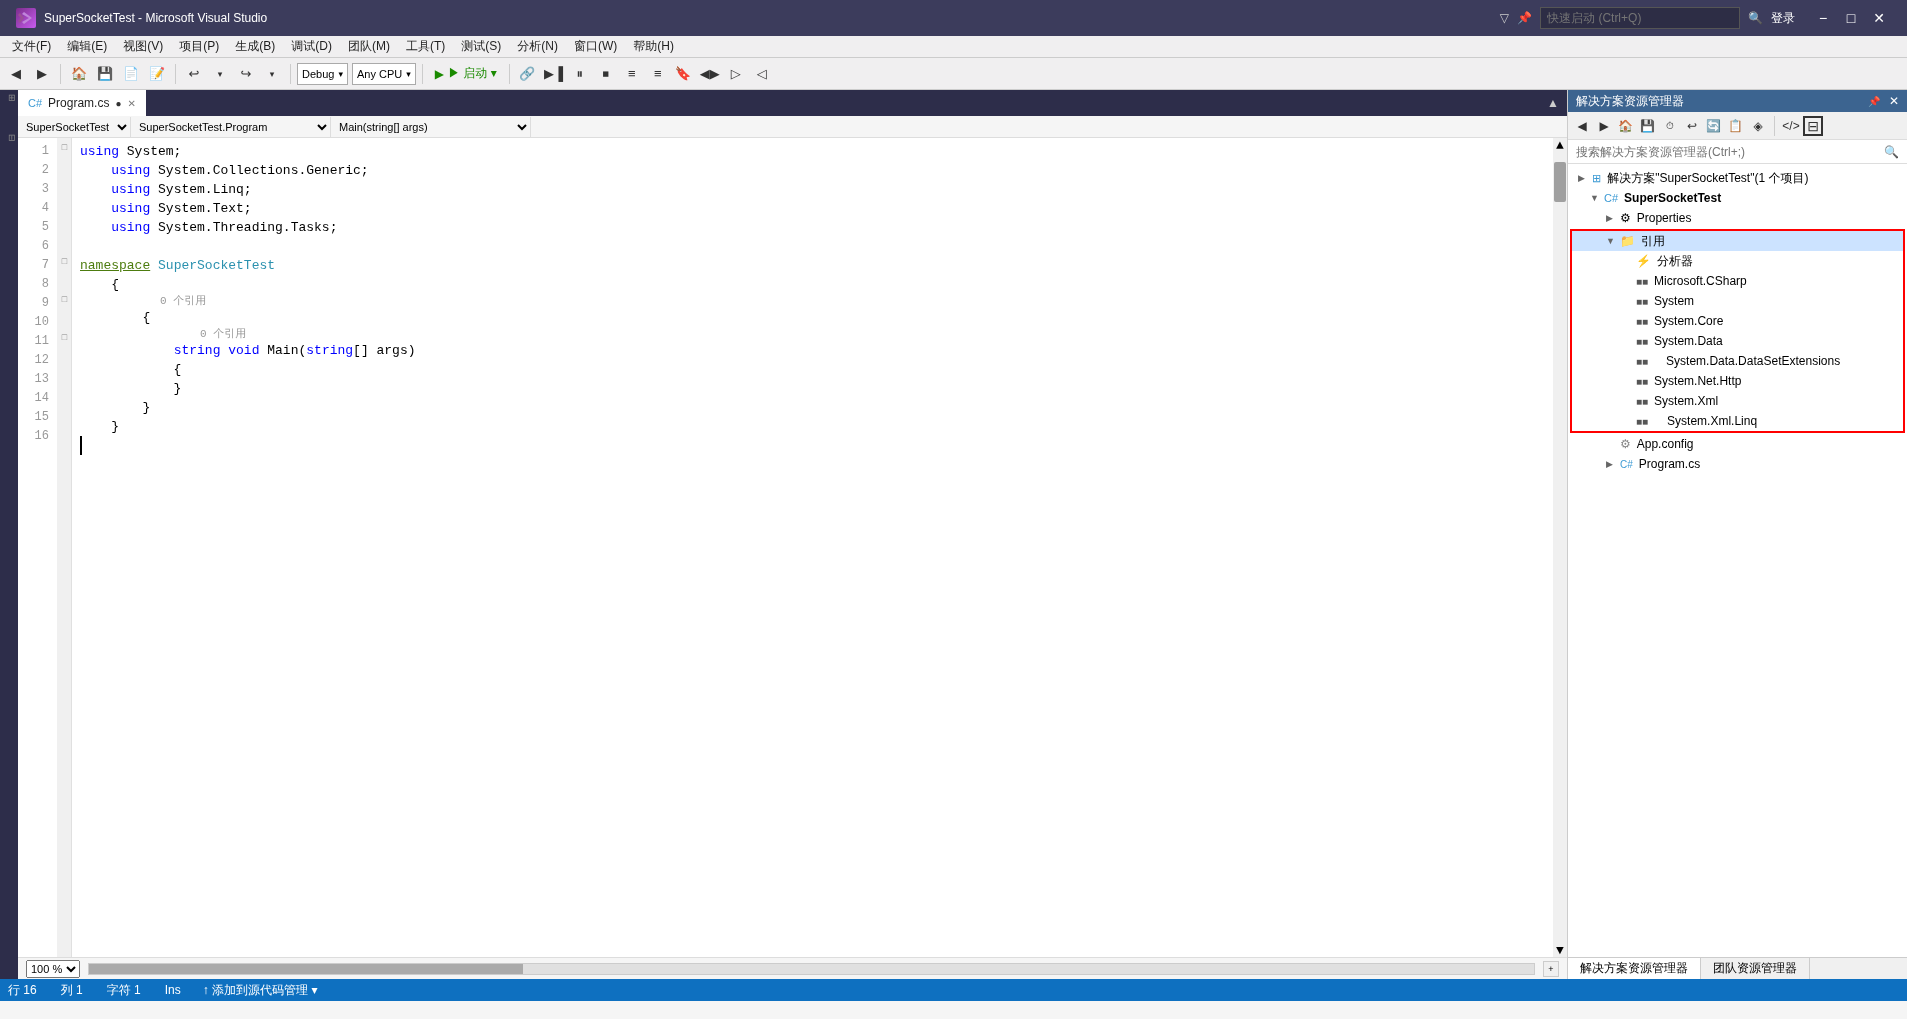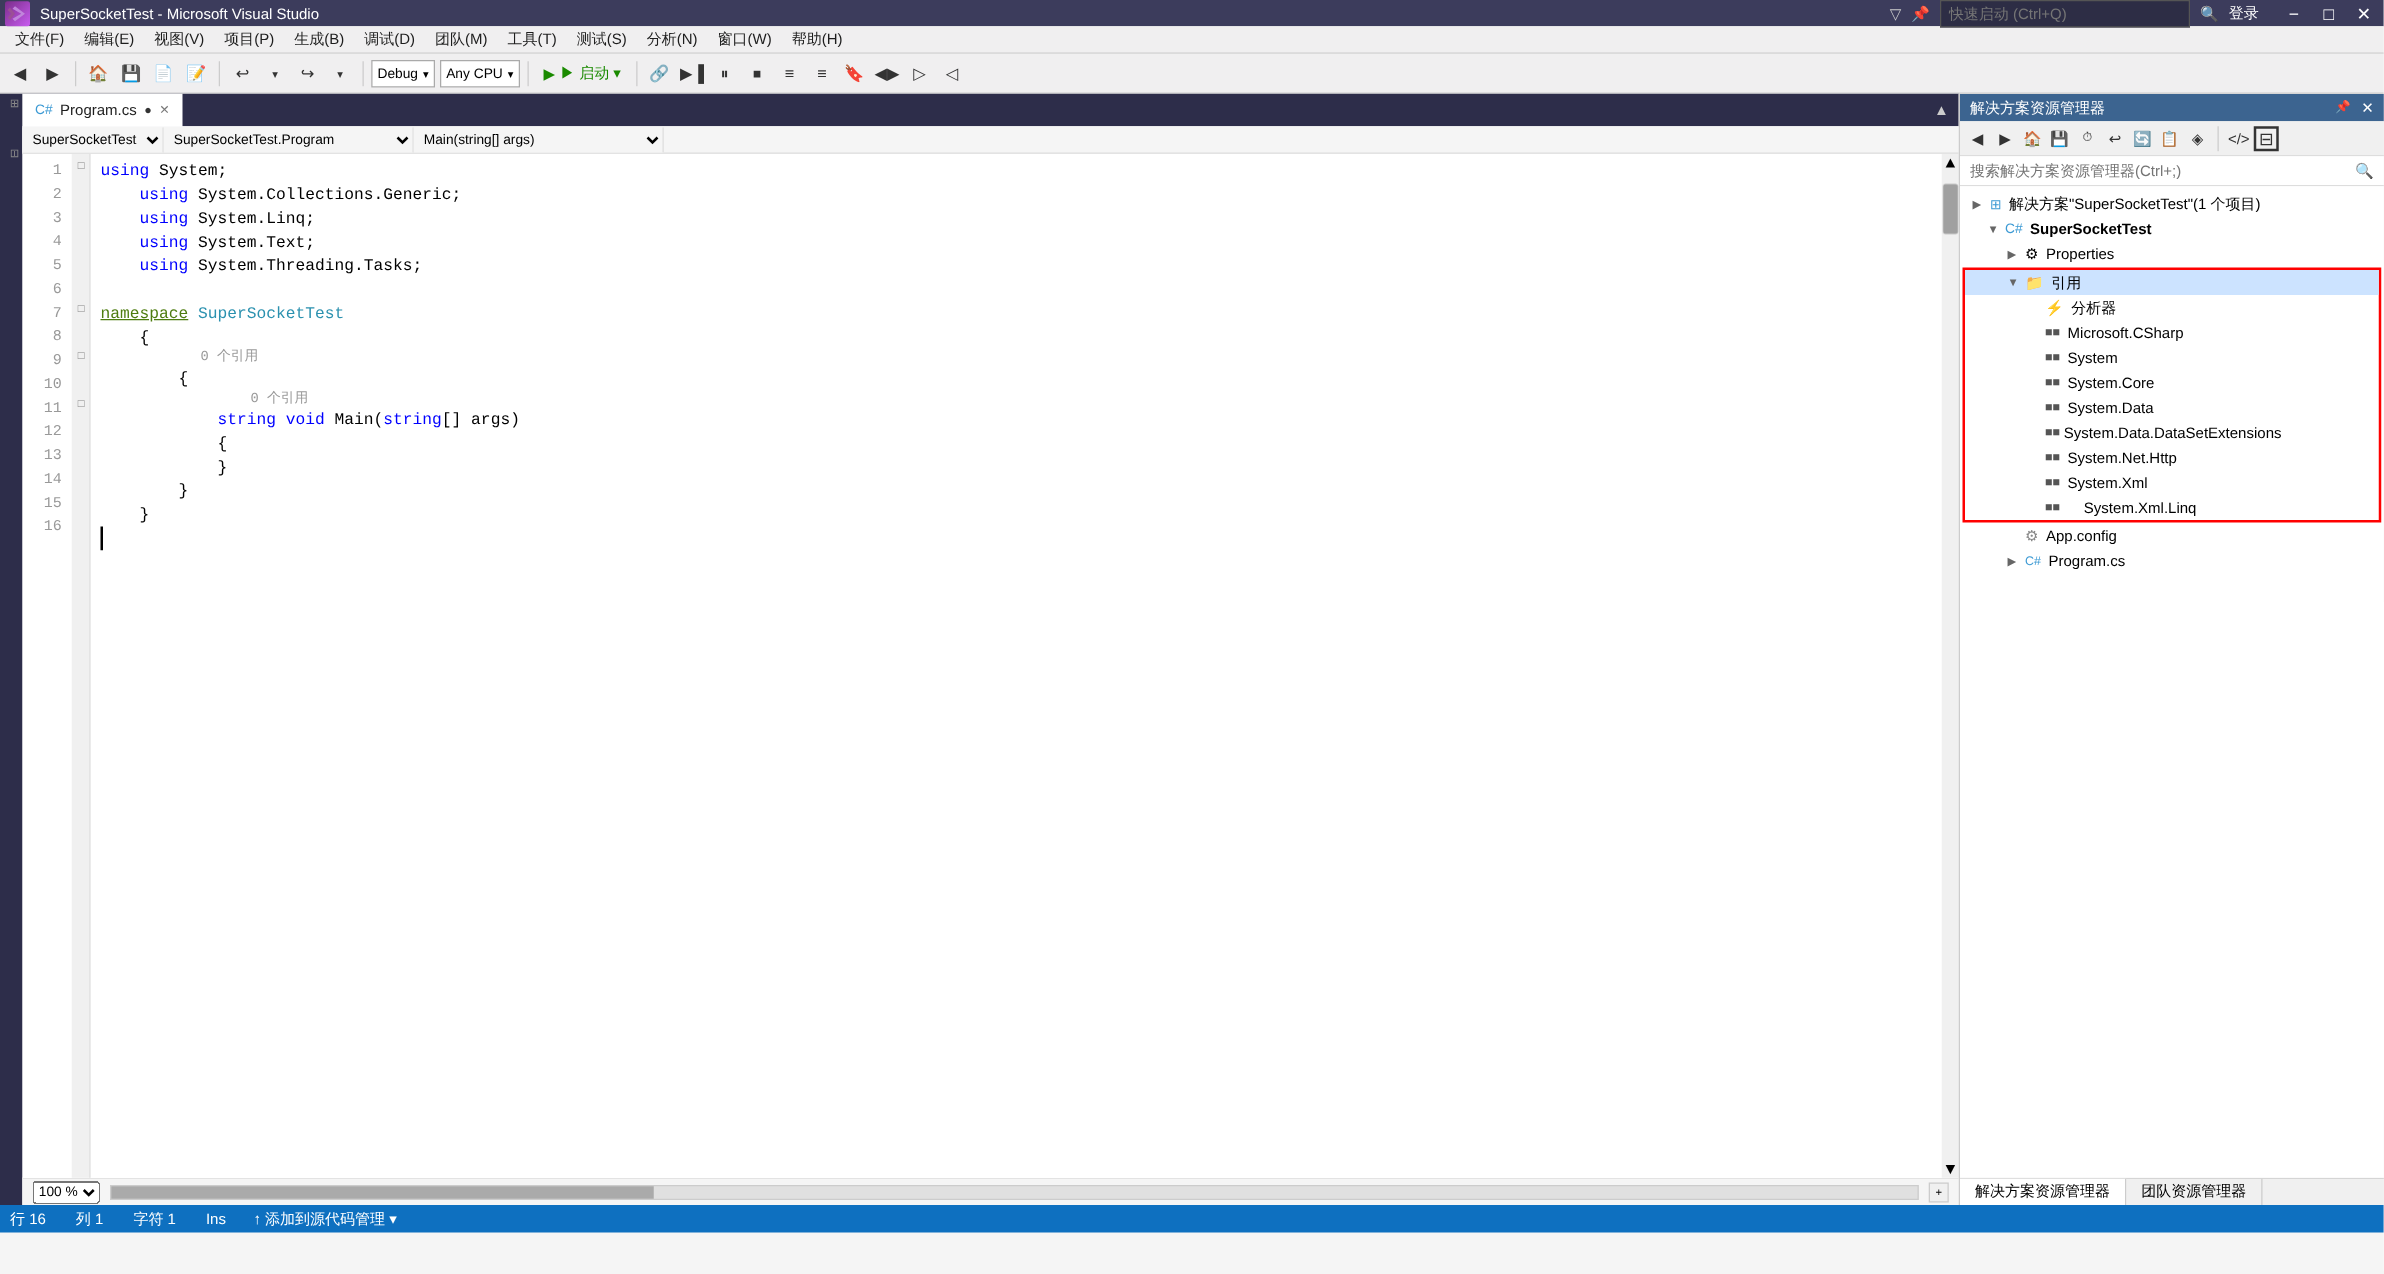--- a/index.html
+++ b/index.html
@@ -2,24 +2,24 @@
 <html><head>
   <meta charset="utf-8">
   <style>
     * { margin: 0; padding: 0; box-sizing: border-box; }
     body { font-family: 'Segoe UI', Arial, sans-serif; font-size: 12px; background: #f5f5f5; overflow: hidden; width: 1907px; height: 1019px; }
 
     
     .title-bar {
       background: #3c3c5c;
       color: white;
-      height: 21px;
-      display: flex;
-      align-items: center;
-      padding: 0 4px;
+      height: 36px;
+      display: flex;
+      align-items: center;
+      padding: 0 16px;
       gap: 8px;
     }
     .title-bar .logo {
       width: 20px; height: 20px;
       background: linear-gradient(135deg, #7b2d8b, #c85cf0);
       border-radius: 2px;
       display: flex; align-items: center; justify-content: center;
       font-size: 10px; font-weight: bold; color: white;
     }
     .title-bar .title-text { flex: 1; font-size: 12px; }
@@ -565,21 +565,21 @@
           <span class="indent" style="width:44px;"></span>
           <span class="arrow"></span>
           <span style="color:#555;font-size:10px;">■■</span>
           <span style="margin-left:4px;">System.Data</span>
         </div>
 
         <div class="tree-item">
           <span class="indent" style="width:44px;"></span>
           <span class="arrow"></span>
           <span style="color:#555;font-size:10px;">■■</span>
-          <span style="margin-left:1px;">System.Data.DataSetExtensions</span>
+          <span style="margin-left:16px;">System.Data.DataSetExtensions</span>
         </div>
 
         <div class="tree-item">
           <span class="indent" style="width:44px;"></span>
           <span class="arrow"></span>
           <span style="color:#555;font-size:10px;">■■</span>
           <span style="margin-left:4px;">System.Net.Http</span>
         </div>
 
         <div class="tree-item">

